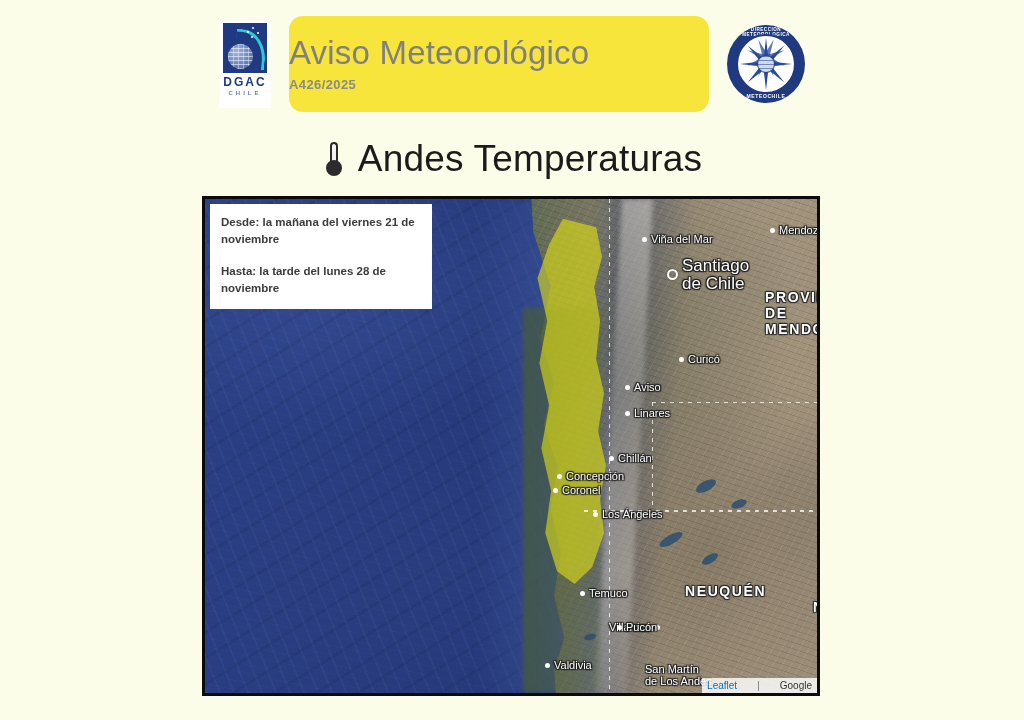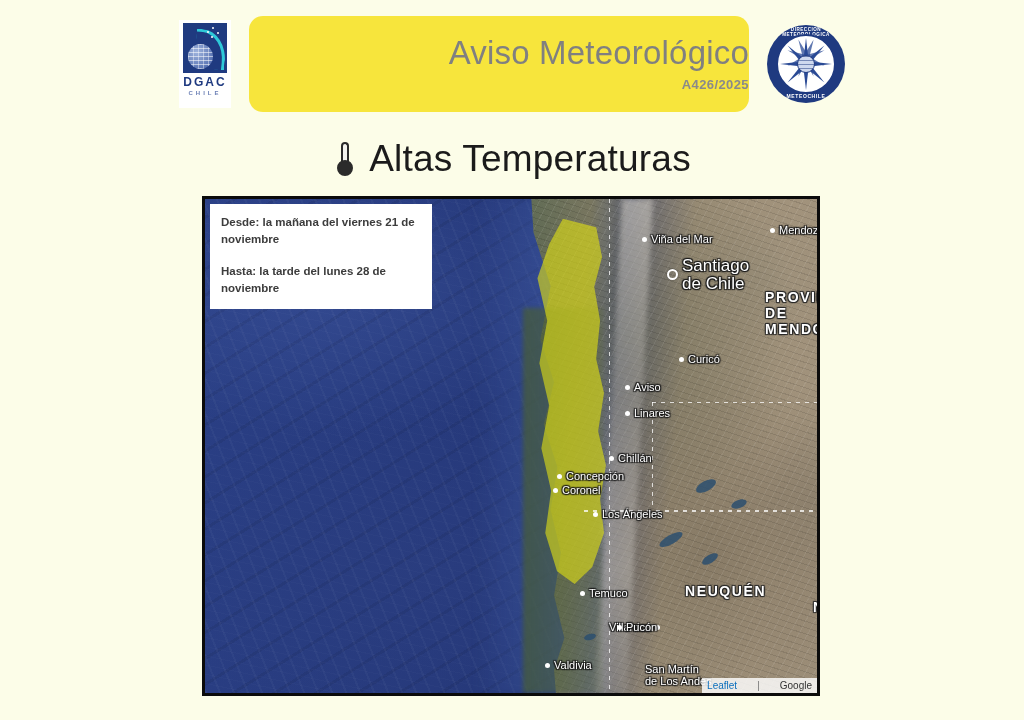--- a/index.html
+++ b/index.html
@@ -96,27 +96,27 @@
     font-size: 6px;
     font-weight: bold;
     color: #6b7fb5;
     letter-spacing: 3px;
     line-height: 1;
     margin-top: 2px;
   }
 
   
   #banner {
-    width: 500px;
+    width: 420px;
     height: 96px;
     background: #f7e53c;
     border-radius: 14px;
     display: flex;
     flex-direction: column;
-    align-items: flex-end;
+    align-items: flex-start;
     justify-content: center;
     flex: 0 0 auto;
   }
   #banner-title {
     font-size: 33px;
     color: #808080;
     line-height: 1.05;
     letter-spacing: .2px;
   }
   #banner-code {
@@ -481,21 +481,21 @@
     </div>
   </div>
 
 </div>
 
 <div id="event-title-row">
   <div id="thermo-icon">
     <div class="stem"></div>
     <div class="bulb"></div>
   </div>
-  <div id="event-title">Altas Temperaturas</div>
+  <div id="event-title">Andes Temperaturas</div>
 </div>
 
 <div id="map-frame">
   <div id="map-canvas">
 
     <div class="ocean"></div>
     <div class="ocean-texture"></div>
     <div class="shelf"></div>
 
     <div class="land"></div>

